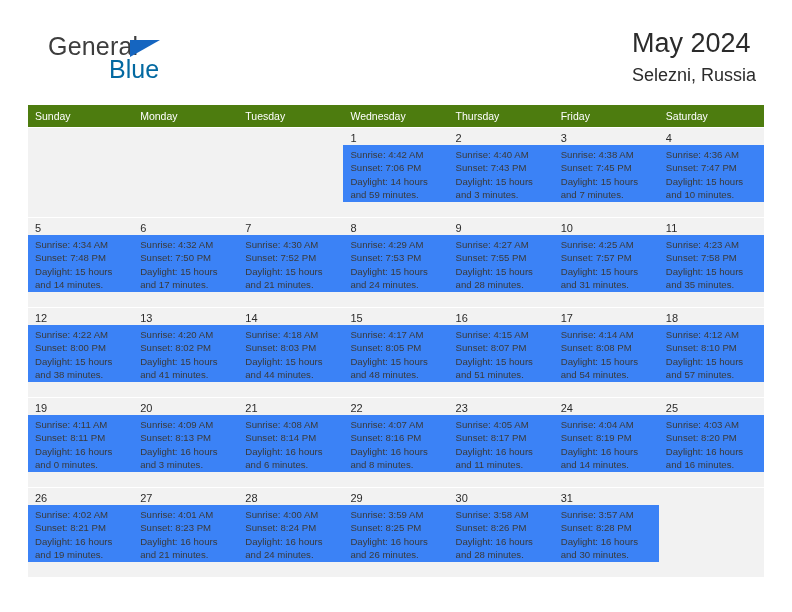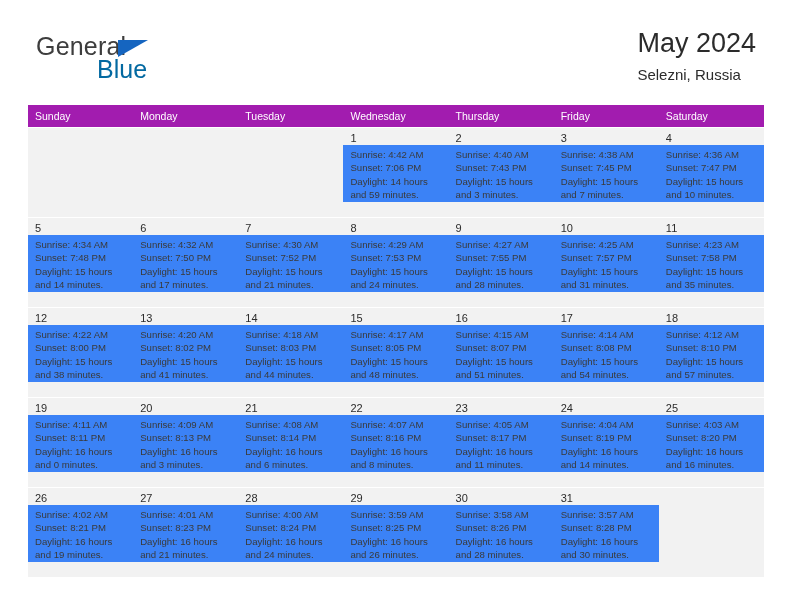--- a/index.html
+++ b/index.html
@@ -24,21 +24,21 @@
   
   .header {
     position: absolute;
     left: 28px;
     top: 26px;
     right: 28px;
     height: 70px;
   }
   .logo {
     position: absolute;
-    left: 8px;
+    left: 20px;
     top: 6px;
     width: 200px;
     height: 58px;
   }
   .logo-general {
     position: absolute;
     left: 0;
     top: 0;
     font-size: 25px;
     letter-spacing: 0.2px;
@@ -68,38 +68,38 @@
     right: 8px;
     top: 0;
   }
   .cal-title {
     font-size: 27px;
     color: #2b2b2b;
     line-height: 34px;
     white-space: nowrap;
   }
   .cal-subtitle {
-    font-size: 15px;
+    font-size: 18px;
     color: #2b2b2b;
     line-height: 22px;
     margin-top: 4px;
     white-space: nowrap;
   }
 
   
   .calendar {
     position: absolute;
     left: 28px;
     top: 105px;
     width: 736px;
     border-collapse: collapse;
     table-layout: fixed;
   }
   .calendar th {
-    background: #a21caf;
+    background: #4d7c0f;
     color: #ffffff;
     font-size: 10.5px;
     font-weight: normal;
     text-align: left;
     padding: 5px 0 5px 7px;
     height: 11px;
     border: 0;
   }
   .calendar td {
     vertical-align: top;

